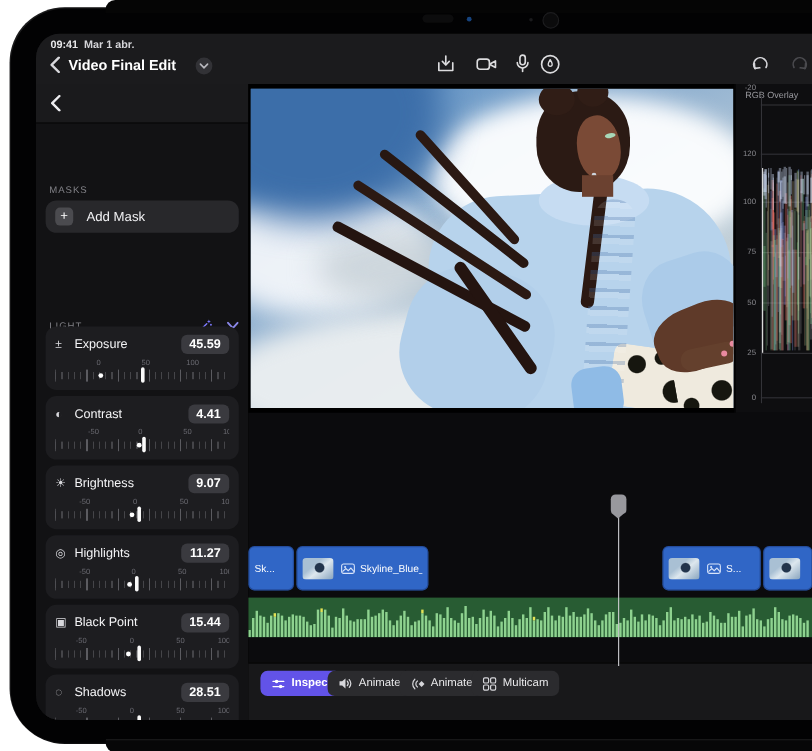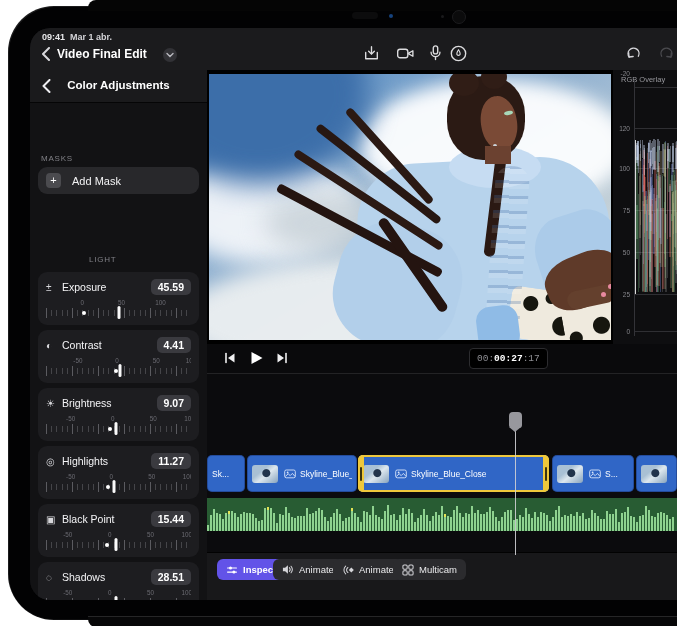--- a/index.html
+++ b/index.html
@@ -36,21 +36,21 @@
   .pill-half{flex:1;display:flex;align-items:center;justify-content:center;gap:5px;font-size:10px;color:#9a9aa0;}
   .pill-div{width:1px;height:15px;background:#3c3c40;align-self:center;}
   .masks-h{position:absolute;left:11px;top:84px;font-size:8px;letter-spacing:.8px;color:#808086;}
   .add-mask{position:absolute;left:8px;top:97px;width:161px;height:27px;background:#28282b;border-radius:9px;
             display:flex;align-items:center;padding-left:8px;box-sizing:border-box;}
   .plus-box{width:15px;height:15px;border-radius:4px;background:#4b4b4f;color:#fff;font-size:11px;line-height:14px;text-align:center;}
   .add-mask-label{margin-left:11px;font-size:11px;color:#f2f2f4;}
   .enhance{position:absolute;left:8px;top:135px;width:161px;height:27px;background:#202025;border-radius:9px;
            display:flex;align-items:center;justify-content:center;gap:7px;}
   .enhance-label{font-size:10.5px;color:#7d7aff;}
-  .light-row{position:absolute;left:11px;top:182px;width:158px;height:14px;display:flex;align-items:center;margin-left:48px;}
+  .light-row{position:absolute;left:11px;top:194px;width:158px;height:14px;display:flex;align-items:center;}
   .light-h{font-size:8px;letter-spacing:.8px;color:#808086;flex:1;}
   
   .adj-card{position:absolute;left:8px;width:161px;height:53px;background:#1d1d20;border-radius:9px;}
   .adj-top{position:absolute;left:8px;right:8px;top:6px;height:18px;display:flex;align-items:center;}
   .adj-icon{width:13px;font-size:10px;color:#d8d8dc;}
   .adj-name{font-size:10.5px;color:#f4f4f6;margin-left:3px;flex:1;}
   .adj-val{background:#3a3a3f;border-radius:5px;padding:2px 7px;font-size:10.5px;font-weight:700;color:#fff;}
   .slider{position:absolute;left:8px;right:8px;top:27px;height:23px;overflow:hidden;}
   .tick-label{position:absolute;top:0;transform:translateX(-50%);font-size:6.3px;color:#6b6b72;}
   .ticks{position:absolute;left:0;right:0;top:9px;height:10px;
@@ -192,21 +192,20 @@
       </div>
     </div>
 
     <div class="panel">
       <div class="panel-header">
         <div class="panel-back">
           <svg viewBox="0 0 9 14">
               <polyline points="7.5,1 1.5,7 7.5,13" fill="none" stroke="#ededf0" stroke-width="2" stroke-linecap="round" stroke-linejoin="round"></polyline>
             </svg>
         </div>
-        <div class="panel-title">Color Adjustments</div>
       </div>
 
 
       <div class="masks-h">MASKS</div>
       <div class="add-mask">
         <div class="plus-box">+</div>
         <span class="add-mask-label">Add Mask</span>
       </div>
 
 
@@ -516,77 +515,38 @@
           <div class="wstrip" style="left: 41.8164px; top: 71.4988px; height: 27.6892px; background: rgba(215, 228, 255, 0.38);"></div>
           <div class="wstrip" style="left: 24.7359px; top: 70.6101px; height: 9.53214px; background: rgba(215, 228, 255, 0.38);"></div>
           <div class="wstrip" style="left: 19.3403px; top: 69.0735px; height: 30.8319px; background: rgba(215, 228, 255, 0.38);"></div>
           <div class="wstrip" style="left: 3.6033px; top: 76.0297px; height: 26.556px; background: rgba(215, 228, 255, 0.38);"></div>
           <div class="wstrip" style="left: 3.30989px; top: 71.0946px; height: 24.4353px; background: rgba(215, 228, 255, 0.38);"></div>
           <div class="wstrip" style="left: 9.86114px; top: 78.211px; height: 27.2807px; background: rgba(215, 228, 255, 0.38);"></div>
         </div>
     </div>
 
     <div class="tl">
-      <div class="transport">
-        <div class="t-btn" style="left:14px">
-          <svg viewBox="0 0 18 18">
-              <line x1="5" y1="4.5" x2="5" y2="13.5" stroke="#f0f0f2" stroke-width="1.6" stroke-linecap="round"></line>
-              <polygon points="13.5,4.5 7,9 13.5,13.5" fill="#f0f0f2"></polygon>
-            </svg>
-        </div>
-        <div class="t-btn" style="left:40px">
-          <svg viewBox="0 0 18 18">
-              <polygon points="4.5,3 15.5,9 4.5,15" fill="#fff"></polygon>
-            </svg>
-        </div>
-        <div class="t-btn" style="left:66px">
-          <svg viewBox="0 0 18 18">
-              <line x1="13" y1="4.5" x2="13" y2="13.5" stroke="#f0f0f2" stroke-width="1.6" stroke-linecap="round"></line>
-              <polygon points="4.5,4.5 11,9 4.5,13.5" fill="#f0f0f2"></polygon>
-            </svg>
-        </div>
-        <div class="timecode">
-          <span class="tc-dim">00:</span>
-            <span class="tc-bright">00:27</span>
-            <span class="tc-dim">:17</span>
-        </div>
-      </div>
 
 
 
       <div class="clips">
         <div class="clip" style="left: 0px; width: 38px;">
 
           <span class="clip-label">Sk...</span>
 
         </div>
         <div class="clip" style="left: 40px; width: 110px;">
           <div class="thumb-img"></div>
           <svg class="photo-icon" viewBox="0 0 12 10">
               <rect x="0.7" y="1" width="10.6" height="7.8" rx="1.6" fill="none" stroke="#d9e5fa" stroke-width="0.9"></rect>
               <circle cx="3.6" cy="3.5" r="0.9" fill="#d9e5fa"></circle>
               <path d="M1.4 7.4l2.8-2.6 2 1.8 2.2-2.2 2.6 3" fill="none" stroke="#d9e5fa" stroke-width="0.9"></path>
             </svg>
           <span class="clip-label">Skyline_Blue_Wide</span>
 
-        </div>
-        <div class="clip selected" style="left: 151px; width: 191px;">
-          <div class="thumb-img"></div>
-          <svg class="photo-icon" viewBox="0 0 12 10">
-              <rect x="0.7" y="1" width="10.6" height="7.8" rx="1.6" fill="none" stroke="#d9e5fa" stroke-width="0.9"></rect>
-              <circle cx="3.6" cy="3.5" r="0.9" fill="#d9e5fa"></circle>
-              <path d="M1.4 7.4l2.8-2.6 2 1.8 2.2-2.2 2.6 3" fill="none" stroke="#d9e5fa" stroke-width="0.9"></path>
-            </svg>
-          <span class="clip-label">Skyline_Blue_Close</span>
-          <div class="trim l">
-              <span></span>
-            </div>
-          <div class="trim r">
-              <span></span>
-            </div>
         </div>
         <div class="clip" style="left: 345px; width: 82px;">
           <div class="thumb-img"></div>
           <svg class="photo-icon" viewBox="0 0 12 10">
               <rect x="0.7" y="1" width="10.6" height="7.8" rx="1.6" fill="none" stroke="#d9e5fa" stroke-width="0.9"></rect>
               <circle cx="3.6" cy="3.5" r="0.9" fill="#d9e5fa"></circle>
               <path d="M1.4 7.4l2.8-2.6 2 1.8 2.2-2.2 2.6 3" fill="none" stroke="#d9e5fa" stroke-width="0.9"></path>
             </svg>
           <span class="clip-label">S...</span>
 

